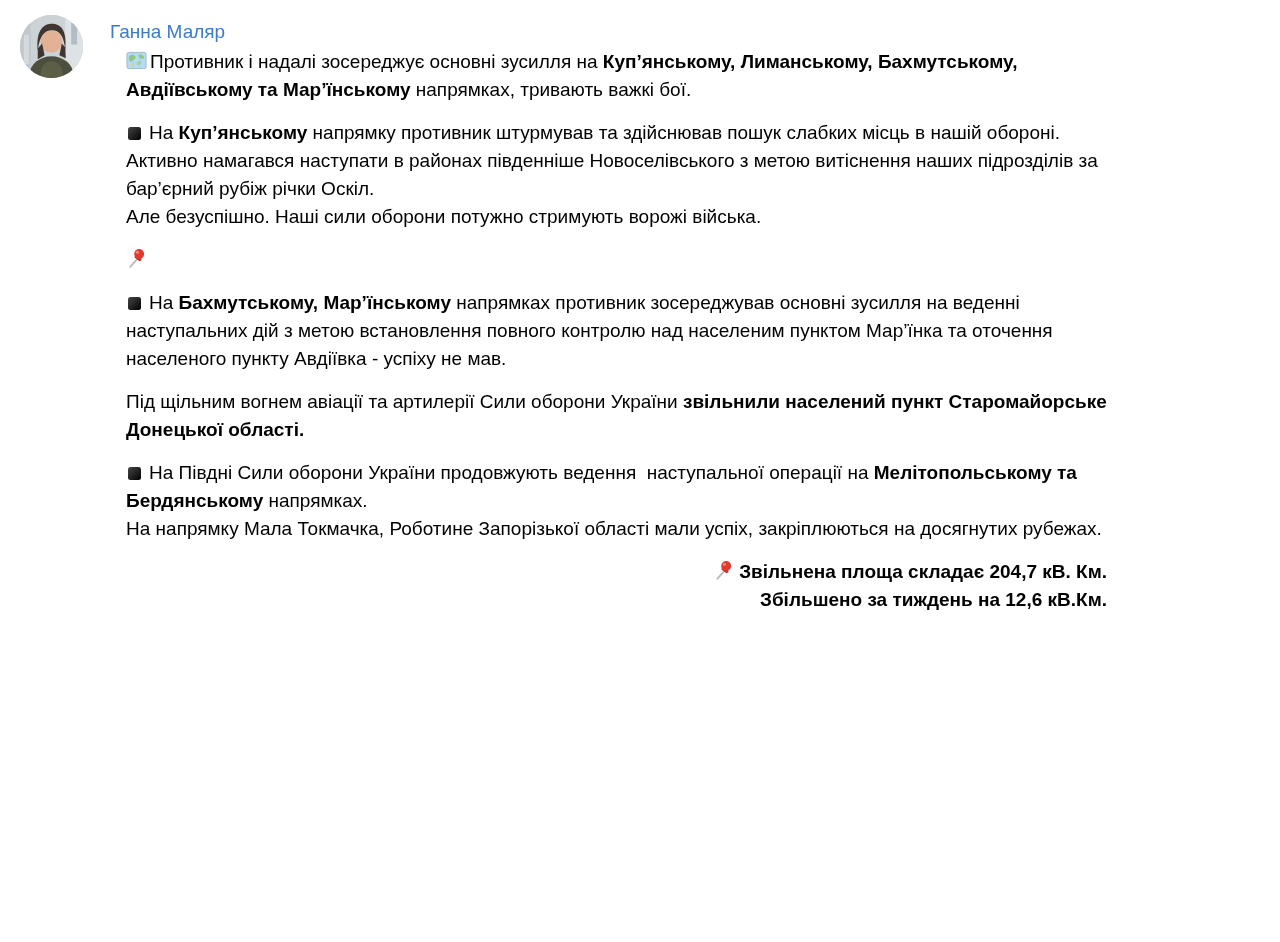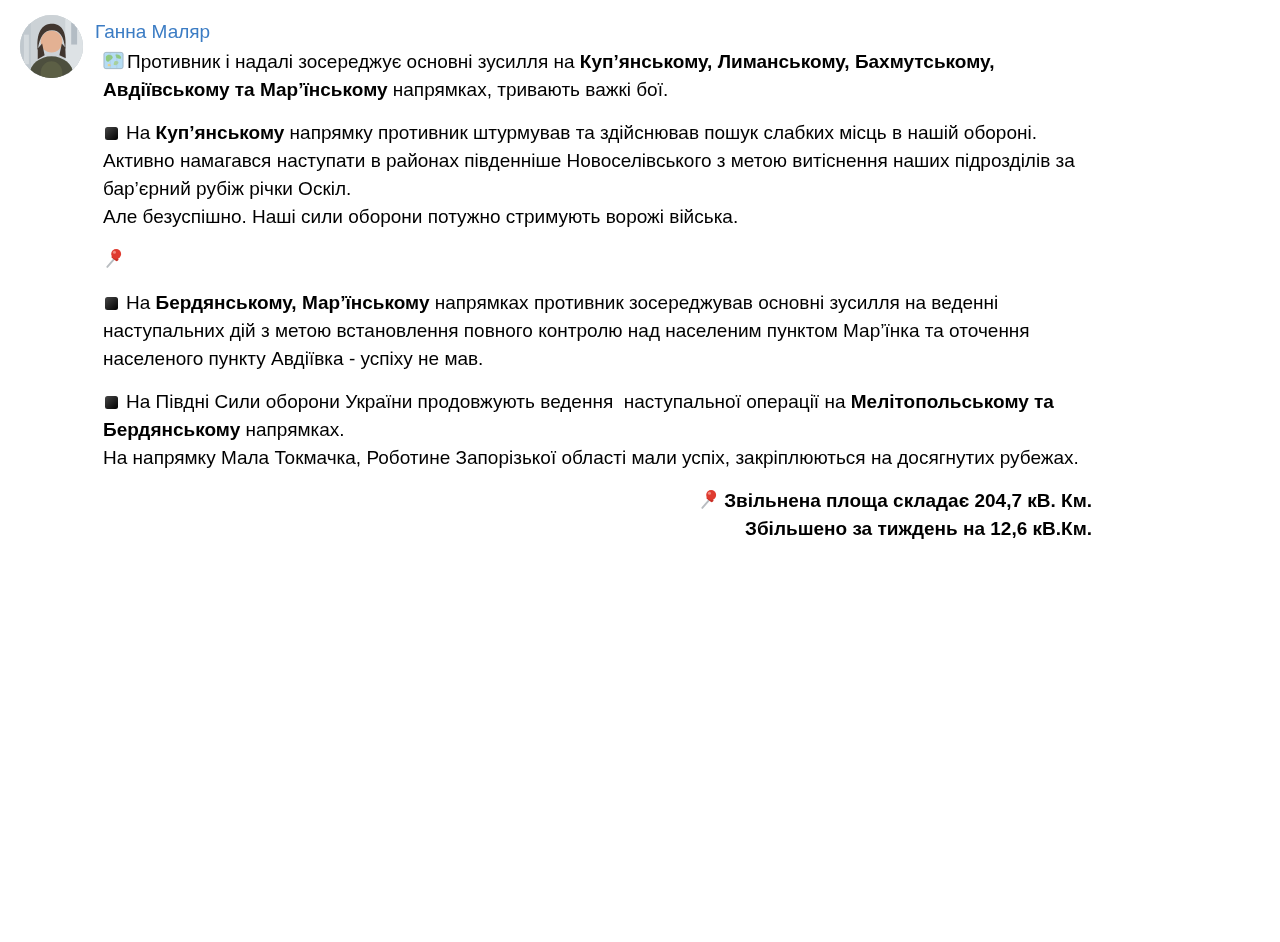--- a/index.html
+++ b/index.html
@@ -3,28 +3,28 @@
 <meta charset="utf-8">
 <style>
   html,body { margin:0; padding:0; background:#ffffff; }
   body { font-family:"Liberation Sans", sans-serif; color:#000; }
   .post { position:relative; width:1280px; height:942px; background:#fff; overflow:hidden; }
   .avatar {
     position:absolute; left:20px; top:15px; width:63px; height:63px;
     border-radius:50%; overflow:hidden; background:#ccd2d6; cursor:pointer;
   }
   .avatar svg { display:block; width:100%; height:100%; }
-  .content { position:absolute; left:95px; top:20px; width:997px; }
+  .content { position:absolute; left:110px; top:20px; width:997px; }
   .author {
     display:inline-block; color:#3b7cc4; font-size:19px; line-height:24px;
     text-decoration:none; cursor:pointer; margin-bottom:4px;
   }
   .post-text { }
   .para {
-    margin:0 0 15px 8px; font-size:19px; line-height:28px;
+    margin:0 0 15px 16px; font-size:19px; line-height:28px;
     white-space:pre-wrap; word-wrap:break-word;
   }
   .para:last-child { margin-bottom:0;text-align:right; }
   .bold { font-weight:700; }
   .icon { display:inline-block; vertical-align:-3px; line-height:0; }
   .icon svg { display:block; }
   .world-map-emoji { width:21px; height:21px; margin-right:3px; }
   .index-finger-up-emoji { width:21px; height:21px; margin:0 4px; }
   .pushpin-emoji { width:21px; height:21px; margin-right:5px; }
   .black-square-bullet {
@@ -68,21 +68,22 @@
             </svg></span><span class="">Противник і надалі зосереджує основні зусилля на </span><span class="bold">Куп’янському, Лиманському, Бахмутському, Авдіївському та Мар’їнському</span><span class=""> напрямках, тривають важкі бої.</span></p>
         <p class="para"><span class="icon black-square-bullet"></span><span class="">На </span><span class="bold">Куп’янському</span><span class=""> напрямку противник штурмував та здійснював пошук слабких місць в нашій обороні.
 Активно намагався наступати в районах південніше Новоселівського з метою витіснення наших підрозділів за бар’єрний рубіж річки Оскіл.
 Але безуспішно. Наші сили оборони потужно стримують ворожі війська.</span></p>
         <p class="para"><span class="icon pushpin-emoji"><svg viewBox="0 0 22 22" width="21" height="21">
               <path d="M12.5 10.5 L4.5 19.8" stroke="#b9bdc1" stroke-width="2" stroke-linecap="round"></path>
               <rect x="8.6" y="8.6" width="8" height="3.8" rx="1.6" fill="#c92f26" transform="rotate(38 12.6 10.5)"></rect>
               <circle cx="13.8" cy="6.2" r="5.2" fill="#df3b30"></circle>
               <circle cx="12" cy="4.4" r="1.6" fill="#f28b80"></circle>
             </svg></span></p>
-        <p class="para"><span class="icon black-square-bullet"></span><span class="">На </span><span class="bold">Бердянському, Мар’їнському</span><span class=""> напрямках противник зосереджував основні зусилля на веденні наступальних дій з метою встановлення повного контролю над населеним пунктом Мар’їнка та оточення населеного пункту Авдіївка - успіху не мав.</span></p>
+        <p class="para"><span class="icon black-square-bullet"></span><span class="">На </span><span class="bold">Бахмутському, Мар’їнському</span><span class=""> напрямках противник зосереджував основні зусилля на веденні наступальних дій з метою встановлення повного контролю над населеним пунктом Мар’їнка та оточення населеного пункту Авдіївка - успіху не мав.</span></p>
+        <p class="para"><span class="">Під щільним вогнем авіації та артилерії Сили оборони України </span><span class="bold">звільнили населений пункт Старомайорське Донецької області.</span></p>
         <p class="para"><span class="icon black-square-bullet"></span><span class="">На Півдні Сили оборони України продовжують ведення  наступальної операції на </span><span class="bold">Мелітопольському та Бердянському</span><span class=""> напрямках.
 На напрямку Мала Токмачка, Роботине Запорізької області мали успіх, закріплюються на досягнутих рубежах.</span></p>
         <p class="para"><span class="icon pushpin-emoji"><svg viewBox="0 0 22 22" width="21" height="21">
               <path d="M12.5 10.5 L4.5 19.8" stroke="#b9bdc1" stroke-width="2" stroke-linecap="round"></path>
               <rect x="8.6" y="8.6" width="8" height="3.8" rx="1.6" fill="#c92f26" transform="rotate(38 12.6 10.5)"></rect>
               <circle cx="13.8" cy="6.2" r="5.2" fill="#df3b30"></circle>
               <circle cx="12" cy="4.4" r="1.6" fill="#f28b80"></circle>
             </svg></span><span class="bold">Звільнена площа складає 204,7 кВ. Км.
 Збільшено за тиждень на 12,6 кВ.Км.</span></p>
       </div>

